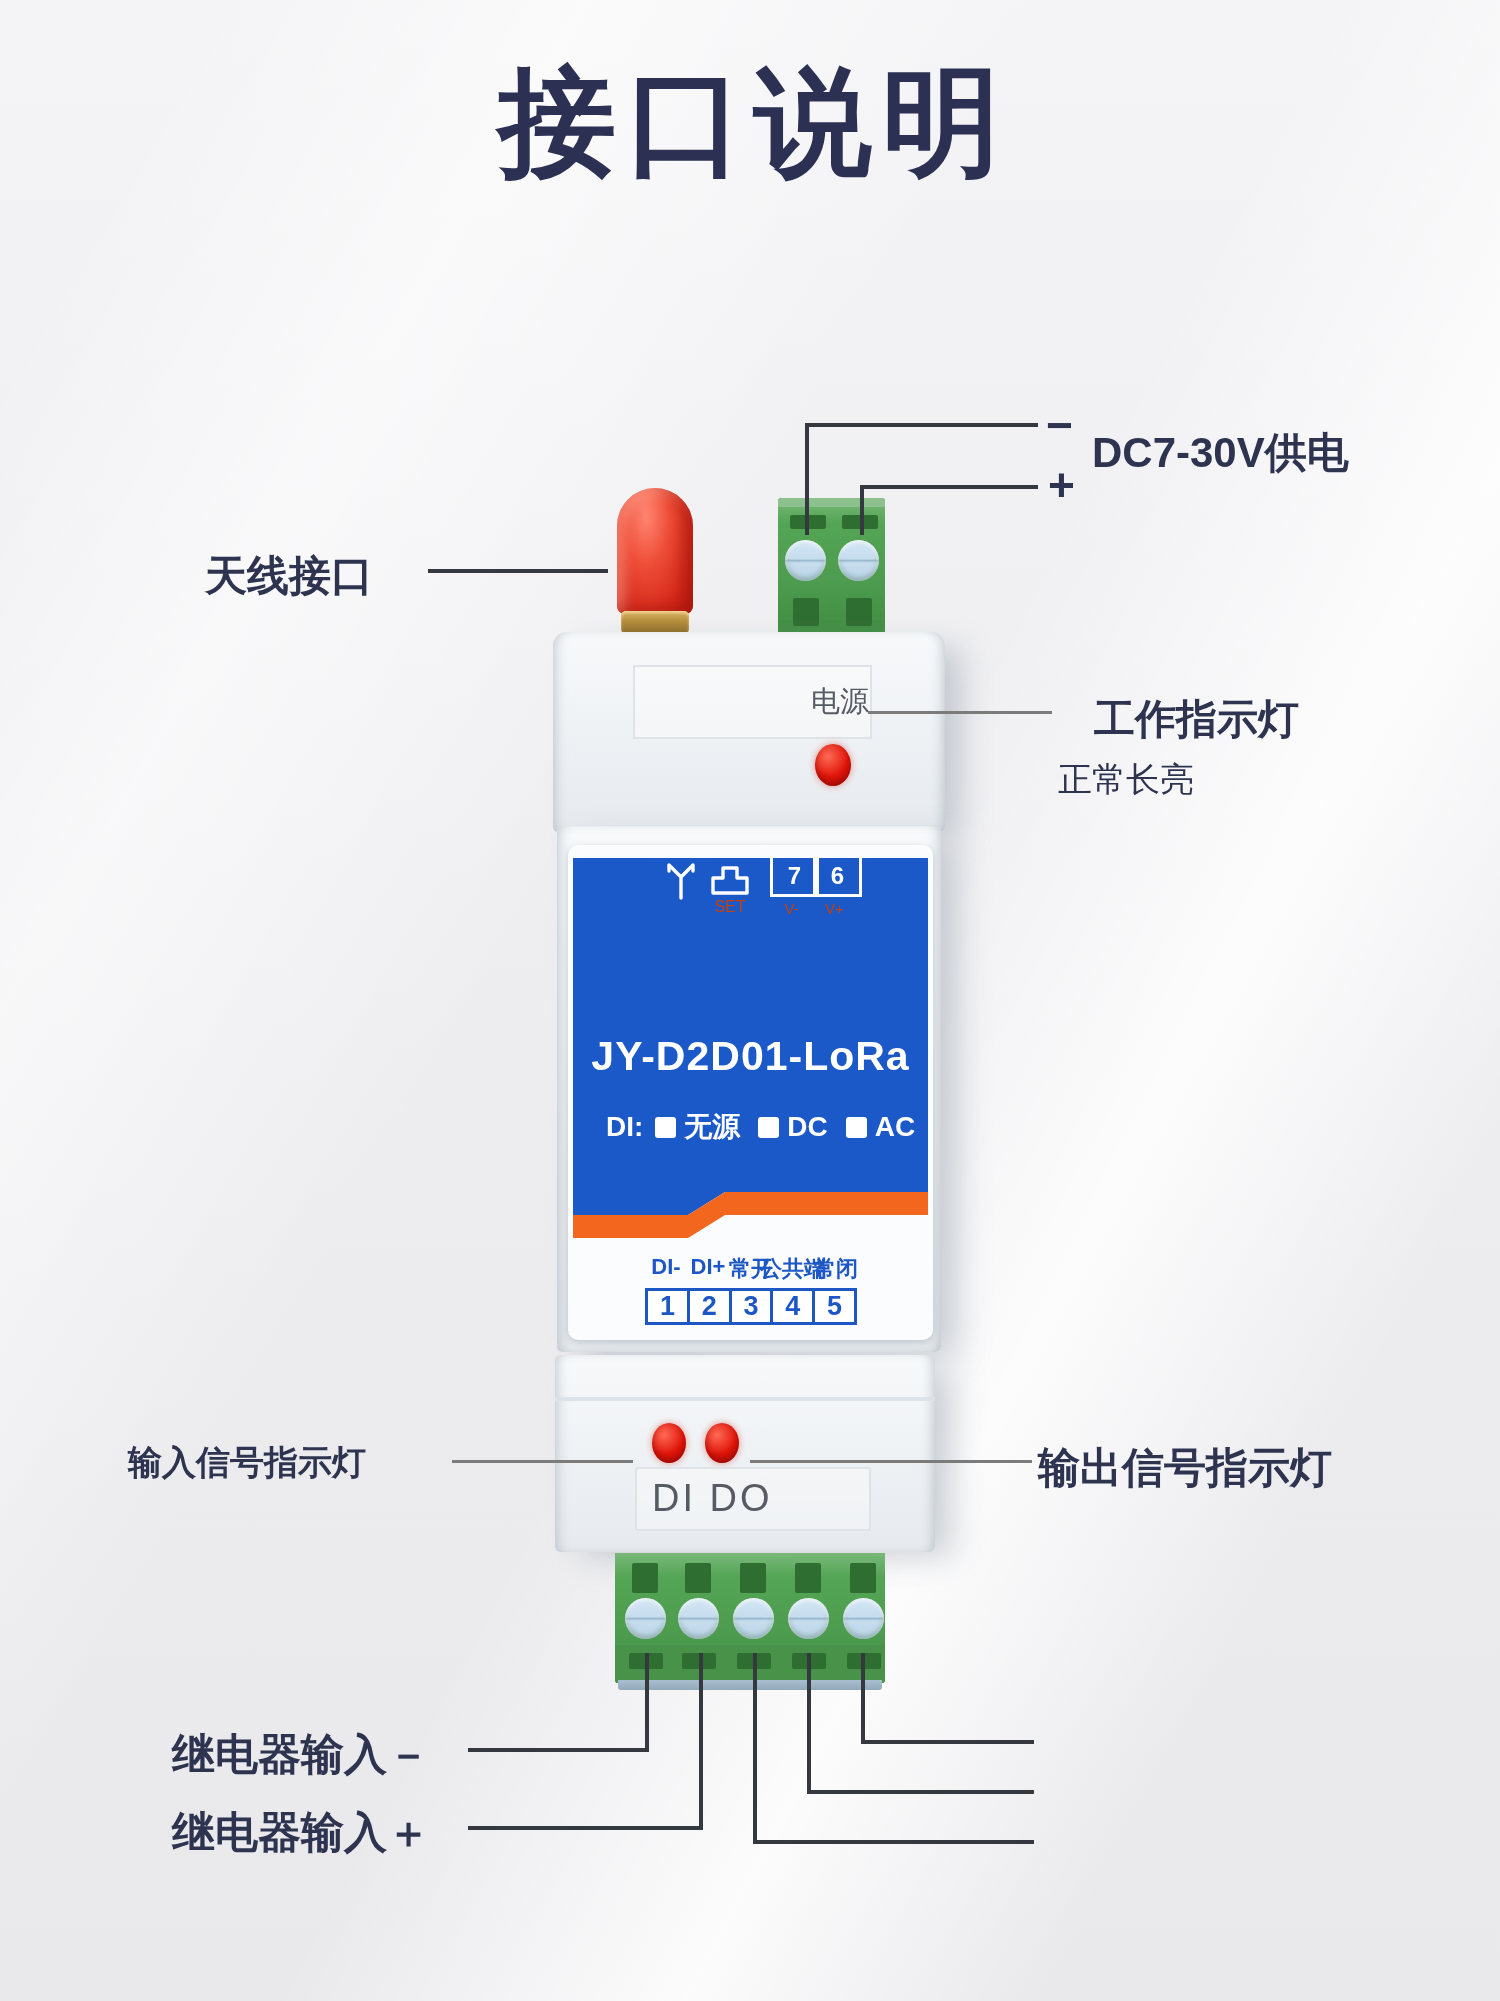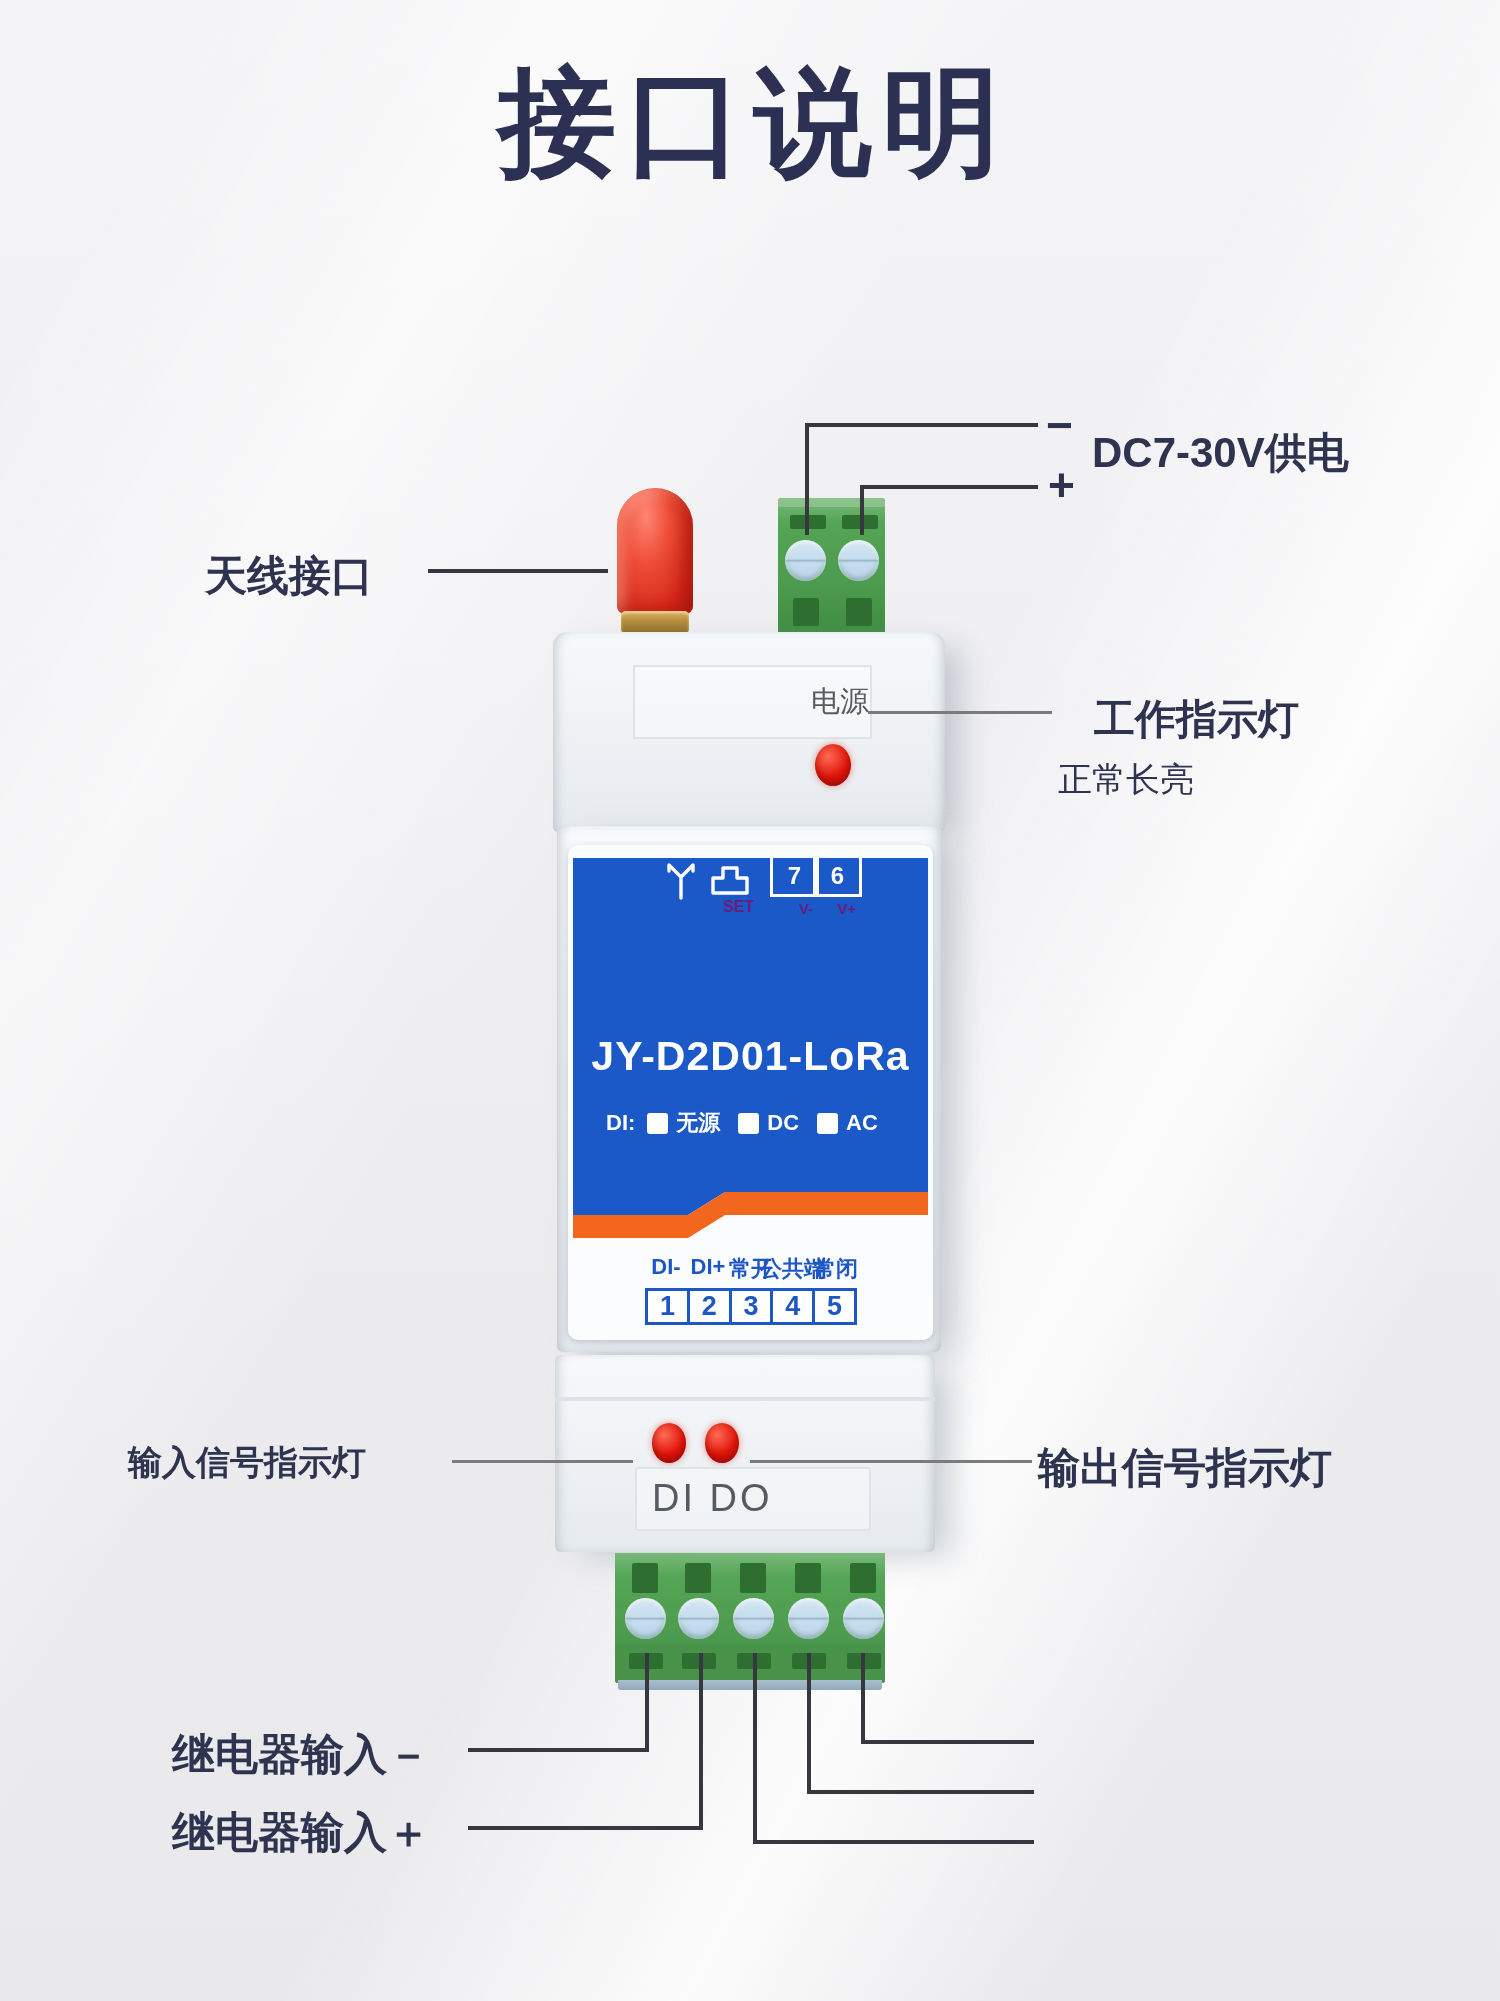--- a/index.html
+++ b/index.html
@@ -35,22 +35,22 @@
     box-shadow:0 0 7px rgba(210,30,15,.45), inset 0 -4px 7px rgba(110,0,0,.45);
   }
   
   .blue-area{background:#1b58c8;}
   .orange-stripe{background:#f3661e;}
   .pill{background:#ffffff;border-radius:18px;display:flex;align-items:center;justify-content:center;}
   .pill span{color:#1b58c8;font-size:40px;font-weight:800;letter-spacing:1px;}
   .model{color:#fff;font-size:41px;font-weight:800;letter-spacing:1px;text-align:center;}
   .pinbox{border:3px solid #fff;border-top:none;color:#fff;font-size:24px;font-weight:800;
     display:flex;align-items:center;justify-content:center;}
-  .pinlab{color:#701a75;font-size:15px;font-weight:700;text-align:right;}
-  .dirow{display:flex;align-items:center;color:#fff;font-size:22px;font-weight:700;text-align:center;}
+  .pinlab{color:#c2410c;font-size:15px;font-weight:400;text-align:center;}
+  .dirow{display:flex;align-items:center;color:#fff;font-size:28px;font-weight:700;text-align:center;}
   .dibox{width:21px;height:21px;background:#fff;border-radius:3px;margin:0 8px 0 18px;}
   .termlab{color:#1d56c5;font-size:22px;font-weight:800;text-align:center;}
   .cells{display:flex;}
   .cell{flex:1;border:3px solid #1d56c5;margin-left:-3px;background:#fff;
     display:flex;align-items:center;justify-content:center;
     color:#1d56c5;font-size:27px;font-weight:700;}
   .cell:first-child{margin-left:0;}
   
   .gblock{background:linear-gradient(180deg,#79b97a 0%,#55a556 18%,#4d9c4f 60%,#418d43 100%);
     border-radius:3px;}

